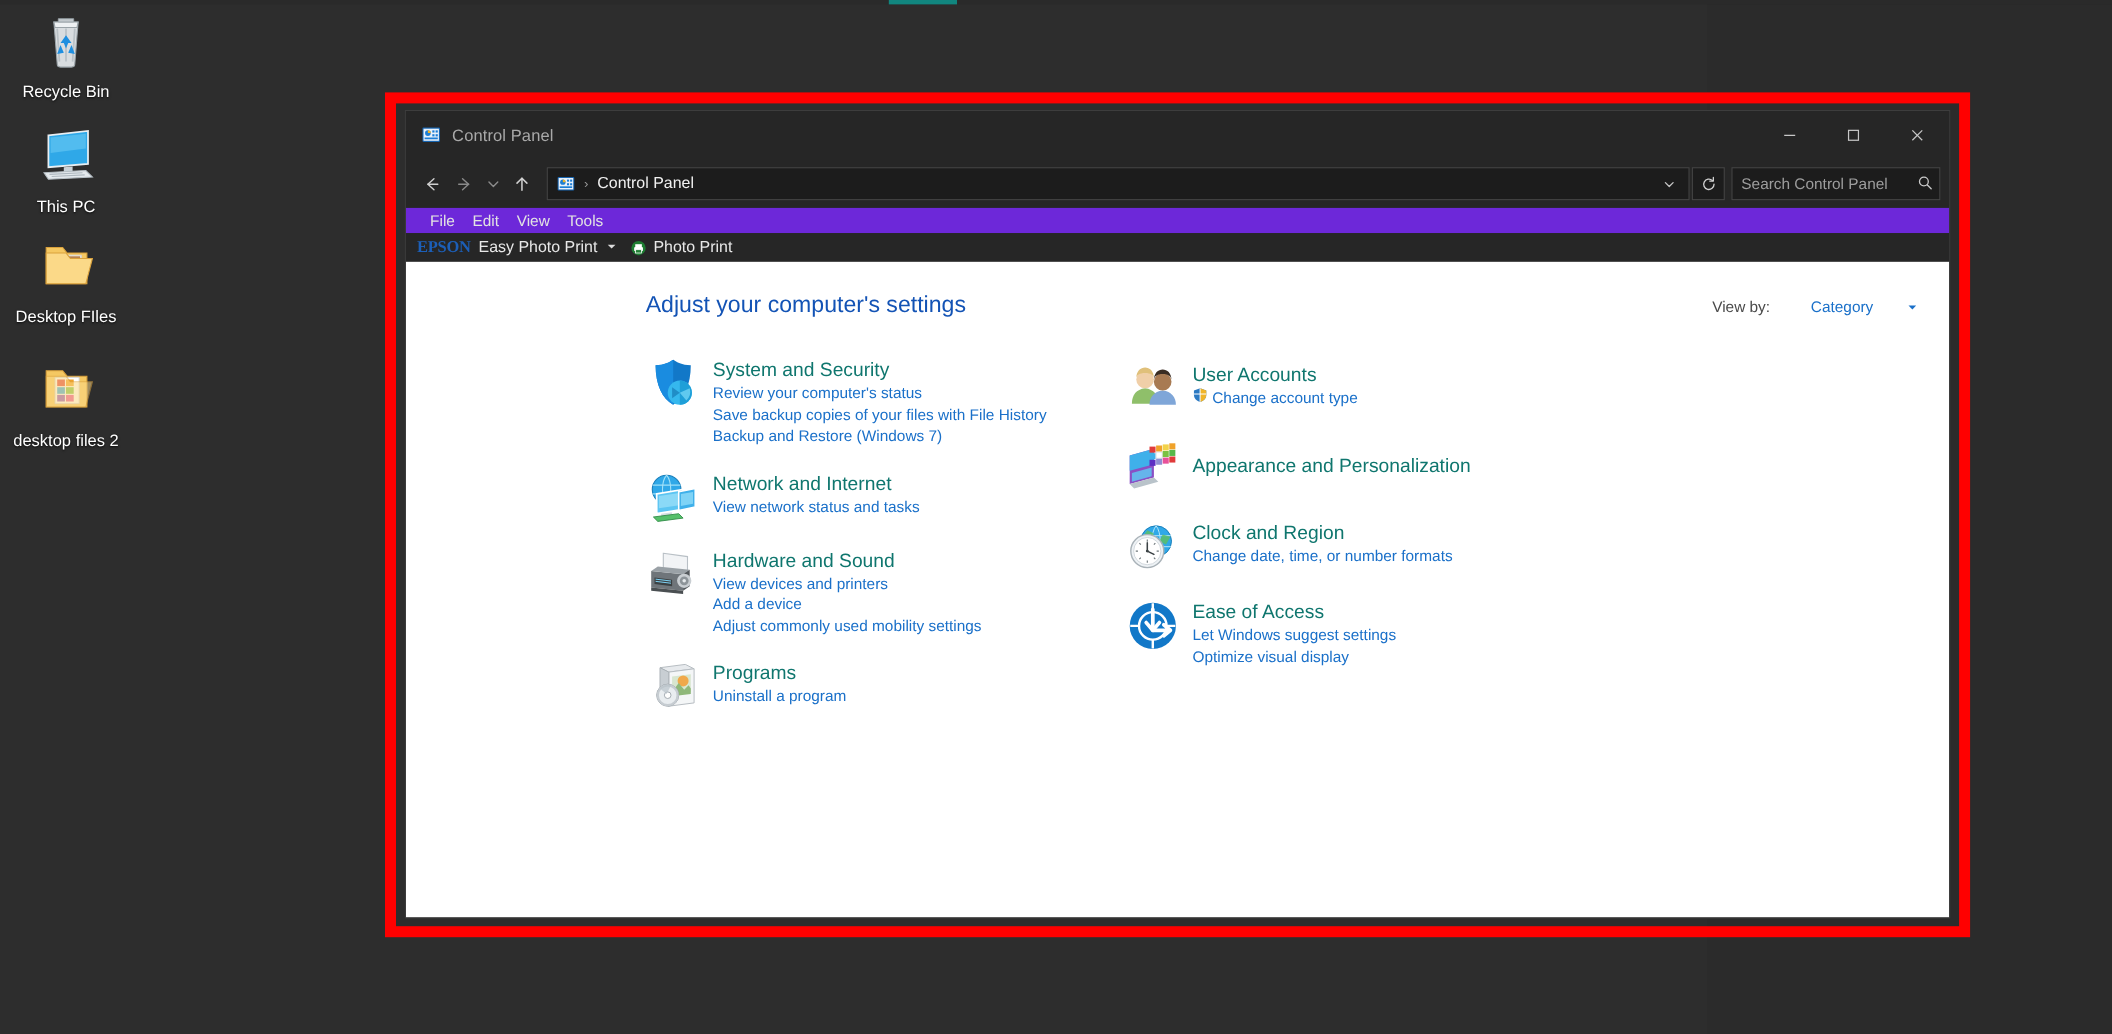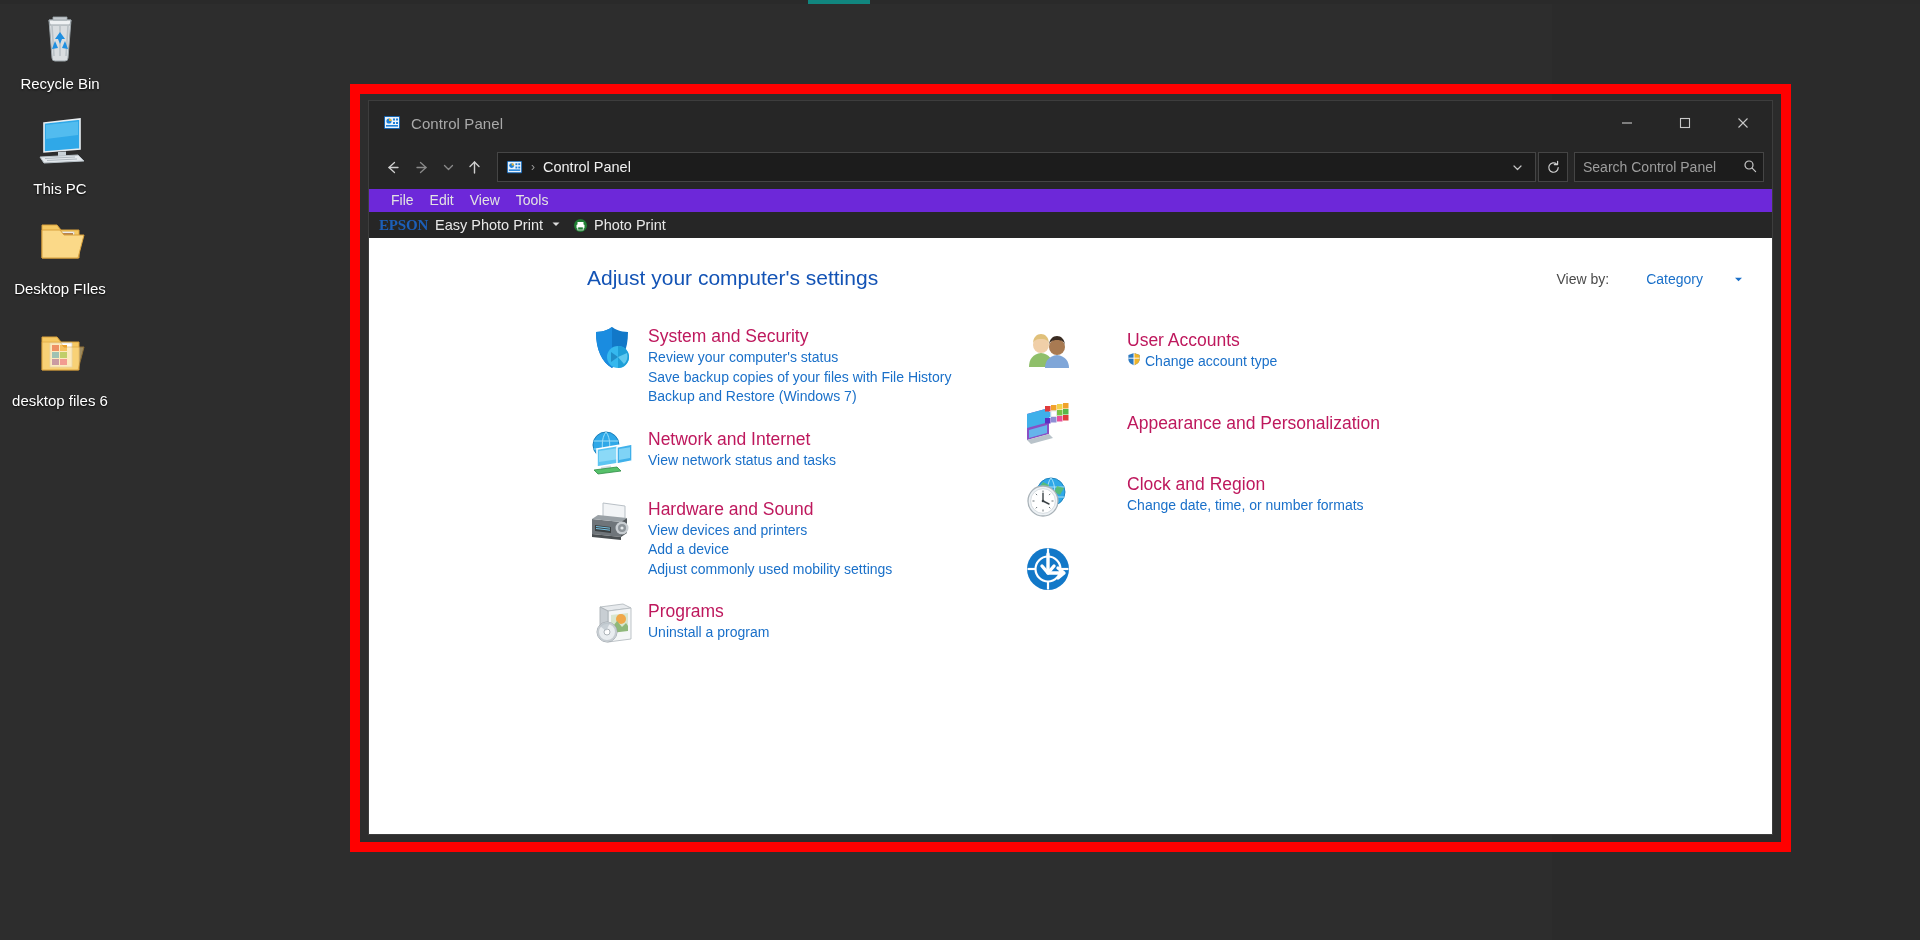--- a/index.html
+++ b/index.html
@@ -189,33 +189,33 @@
     display: flex;
     margin-bottom: 20px;
   }
   .cat .cat-icon {
     width: 50px; height: 50px; flex: 0 0 50px;
     margin-right: 11px;
     position: relative;
   }
   .cat .cat-body { padding-top: 1px; }
   .cat .cat-title {
-    color: #be185d; font-size: 17.5px; font-weight: 400;
+    color: #0f766e; font-size: 17.5px; font-weight: 400;
     line-height: 22px; margin-bottom: 1px;
     display: inline-block;
   }
   .cat .cat-link {
     display: block;
     color: #1a70c9; font-size: 14px; line-height: 19.5px;
   }
   .cat .cat-link.with-shield { display: flex; align-items: flex-start; }
   .cat .cat-link.with-shield .shield { width: 14px; height: 14px; margin-right: 4px; flex: 0 0 14px; }
 
   
-  .cat-col.right .cat { margin-bottom: 22px; gap: 43px; }
+  .cat-col.right .cat { margin-bottom: 22px; }
   .cat-col.right .cat.title-only .cat-body { padding-top: 12px; }
 </style>
 </head>
 <body>
 
 <div id="desktop">
 
   <div id="taskbar-stub-bg"></div>
   <div id="taskbar-stub"></div>
 
@@ -270,21 +270,21 @@
         <path d="M22 18 h22 v24 h-22 z" fill="#ffffff" stroke="#cfcfcf" stroke-width=".8"></path>
         <rect x="24" y="20" width="7" height="6" fill="#e03b3b"></rect>
         <rect x="32" y="20" width="7" height="6" fill="#f0a22a"></rect>
         <rect x="24" y="27" width="7" height="6" fill="#2fa8e8"></rect>
         <rect x="32" y="27" width="7" height="6" fill="#7bc143"></rect>
         <rect x="24" y="34" width="7" height="6" fill="#8e4fc4"></rect>
         <rect x="32" y="34" width="7" height="6" fill="#e8519a"></rect>
         <path d="M14 17 h18 l4 5 h20 l-6 23 h-36 z" fill="#fbd988" opacity=".55" stroke="#d9a13c" stroke-width="1"></path>
       </svg>
     </span>
-    <span class="cap">desktop files 6</span>
+    <span class="cap">desktop files 2</span>
   </div>
 
   <div id="red-frame"></div>
 
   <div id="cp-window">
 
     <div id="titlebar">
       <span class="tb-icon">
         <svg width="18" height="18" viewBox="0 0 18 18">
           <rect x="1" y="2" width="16" height="13" rx="1" fill="#1664b0"></rect>
@@ -609,20 +609,25 @@
                 <line x1="25" y1="4.5" x2="25" y2="12.5" stroke="#ffffff" stroke-width="2.2"></line>
                 <line x1="25" y1="37.5" x2="25" y2="45.5" stroke="#ffffff" stroke-width="2.2"></line>
                 <line x1="4.5" y1="25" x2="12.5" y2="25" stroke="#ffffff" stroke-width="2.2"></line>
                 <line x1="37.5" y1="25" x2="45.5" y2="25" stroke="#ffffff" stroke-width="2.2"></line>
                 <line x1="25" y1="10" x2="25" y2="28" stroke="#ffffff" stroke-width="3.4" stroke-linecap="round"></line>
                 <path d="M19 22 L25 29 L31 22" fill="none" stroke="#ffffff" stroke-width="3.4" stroke-linecap="round" stroke-linejoin="round"></path>
                 <line x1="25" y1="29" x2="40" y2="29" stroke="#ffffff" stroke-width="3.4" stroke-linecap="round"></line>
                 <path d="M35 24 L41 29 L35 34" fill="none" stroke="#ffffff" stroke-width="3.4" stroke-linecap="round" stroke-linejoin="round"></path>
               </svg>
             </span>
+            <span class="cat-body">
+              <span class="cat-title">Ease of Access</span>
+              <span class="cat-link">Let Windows suggest settings</span>
+              <span class="cat-link">Optimize visual display</span>
+            </span>
           </div>
 
         </div>
       </div>
 
     </div>
   </div>
 </div>
 
 </body></html>

